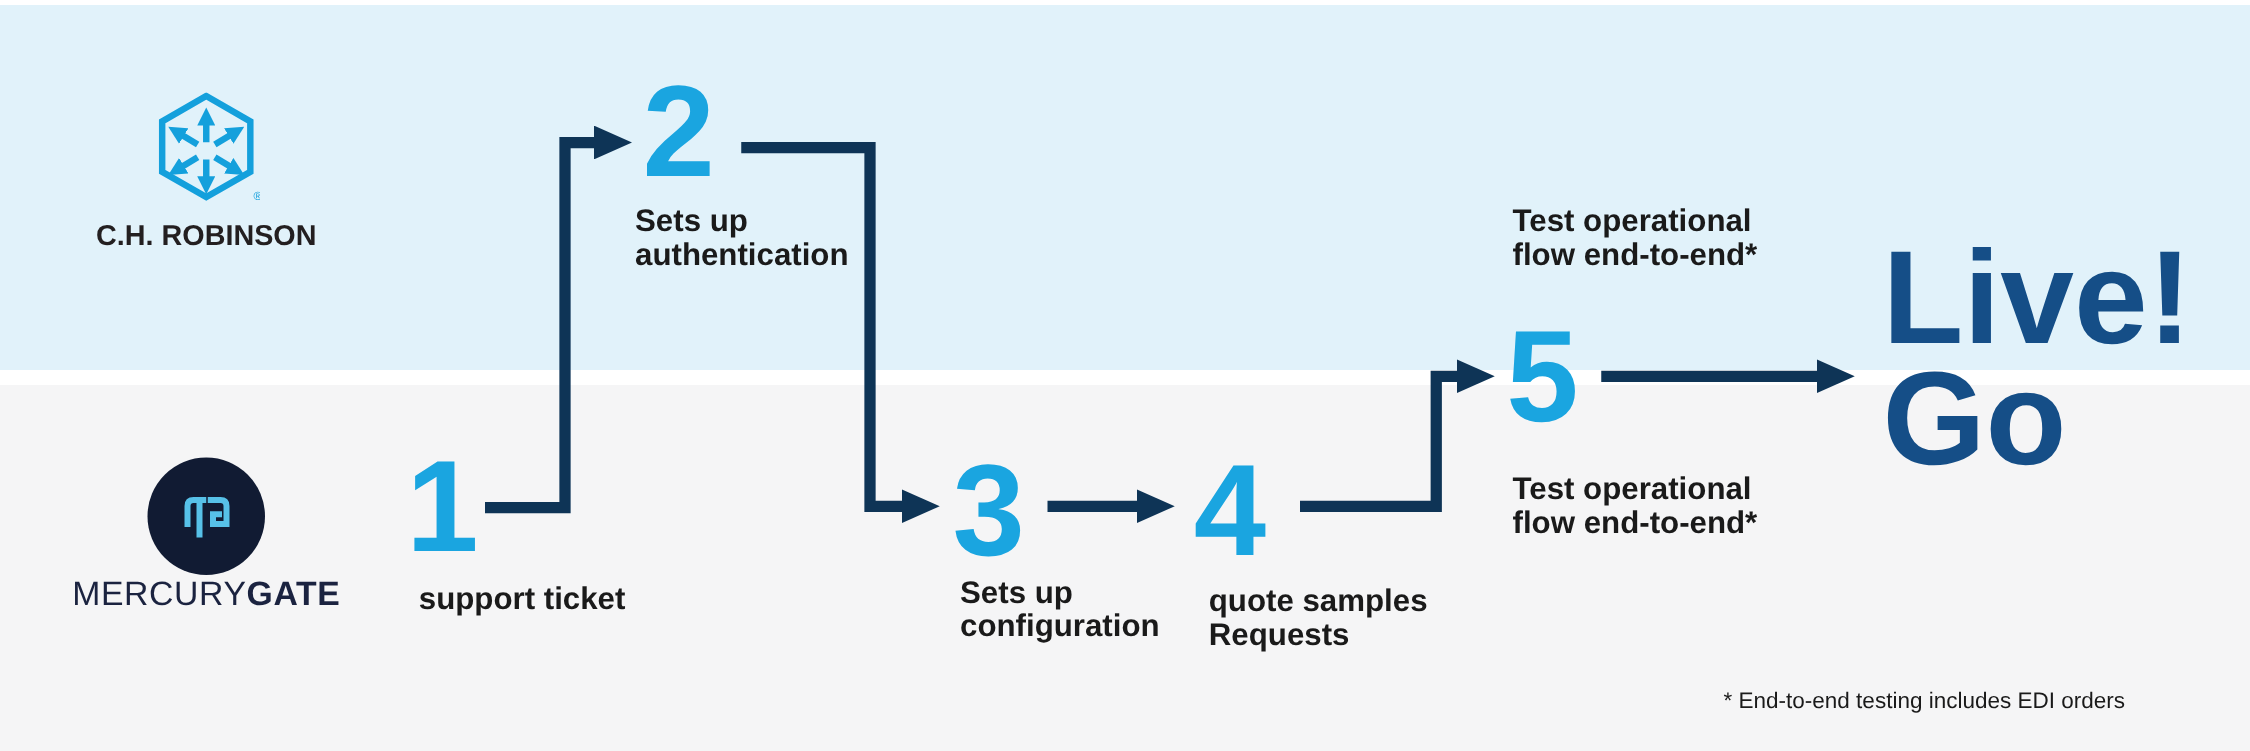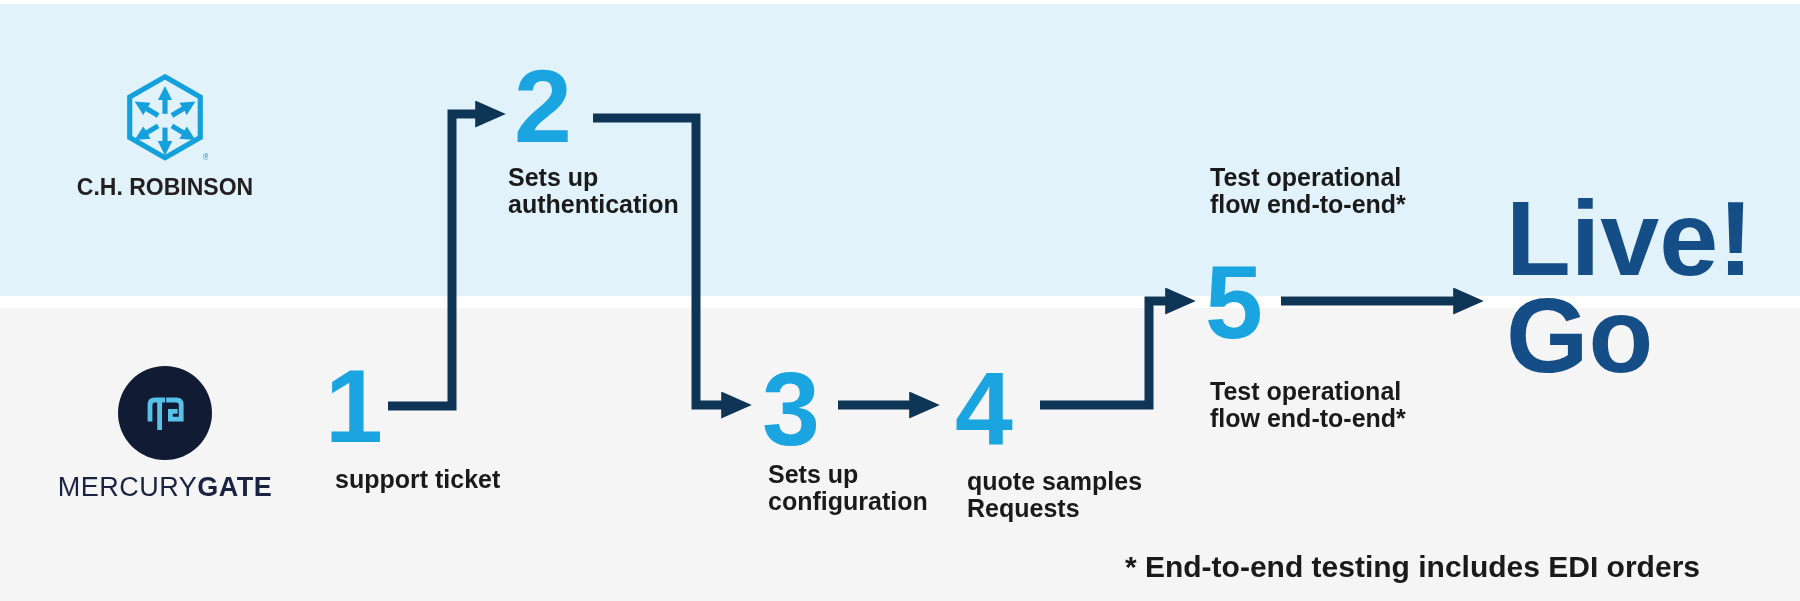--- a/index.html
+++ b/index.html
@@ -46,23 +46,22 @@
     white-space: nowrap;
   }
   .golive span { display: block; }
 
   .footnote {
     position: absolute;
     left: 0;
     top: 550px;
     width: 1700px;
     text-align: right;
-    font-size: 30px;
+    font-size: 18px;
     color: var(--label-text, #1A1A1A);
-    font-weight: bold;
   }
 
   
   .chr-logo { position: absolute; left: 40px; top: 74px; width: 250px; text-align: center; }
   .chr-logo svg { display: inline-block; }
   .chr-wordmark {
     margin-top: 6px;
     font-size: 23px;
     font-weight: bold;
     letter-spacing: 0px;
@@ -74,21 +73,21 @@
   .mg-logo { position: absolute; left: 40px; top: 366px; width: 250px; text-align: center; }
   .mg-circle {
     width: 94px; height: 94px;
     margin: 0 auto;
     border-radius: 50%;
     background: var(--mg-circle-navy, #111B33);
     position: relative;
   }
   .mg-circle svg { position: absolute; left: 17px; top: 16px; }
   .mg-wordmark {
-    margin-top: 12px;
+    margin-top: 0;
     font-size: 27px;
     color: var(--mg-wordmark-navy, #1B2340);
     white-space: nowrap;
     letter-spacing: 0.5px;
   }
   .mg-wordmark .regular { font-weight: 400; }
   .mg-wordmark .bold    { font-weight: 800; }
 </style>
 </head>
 <body>

